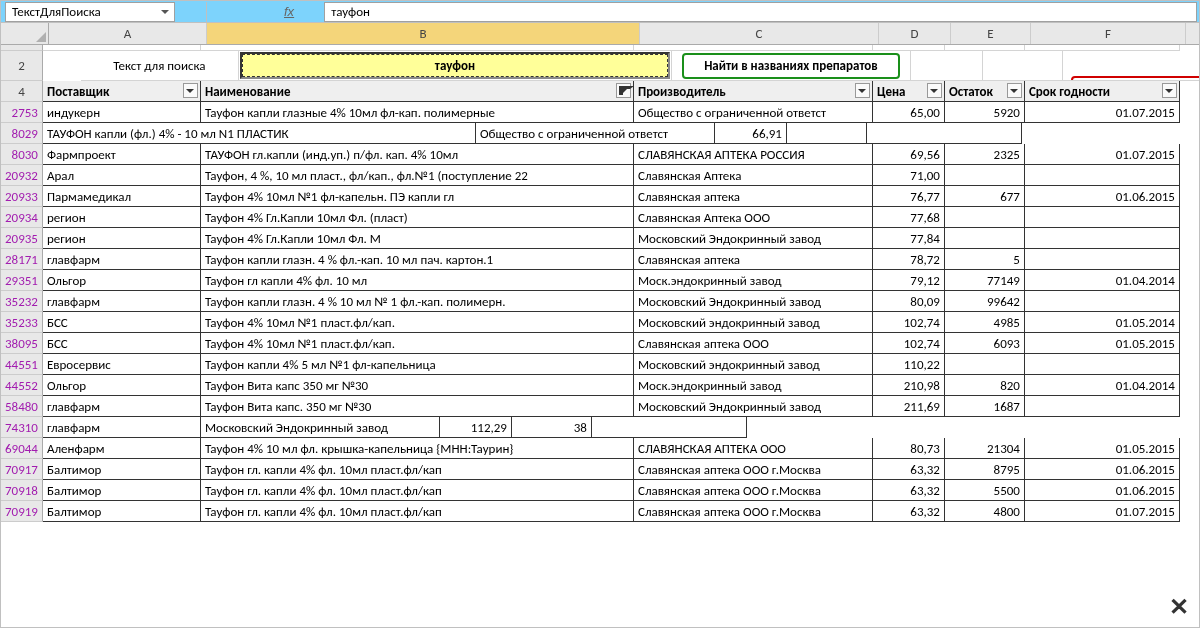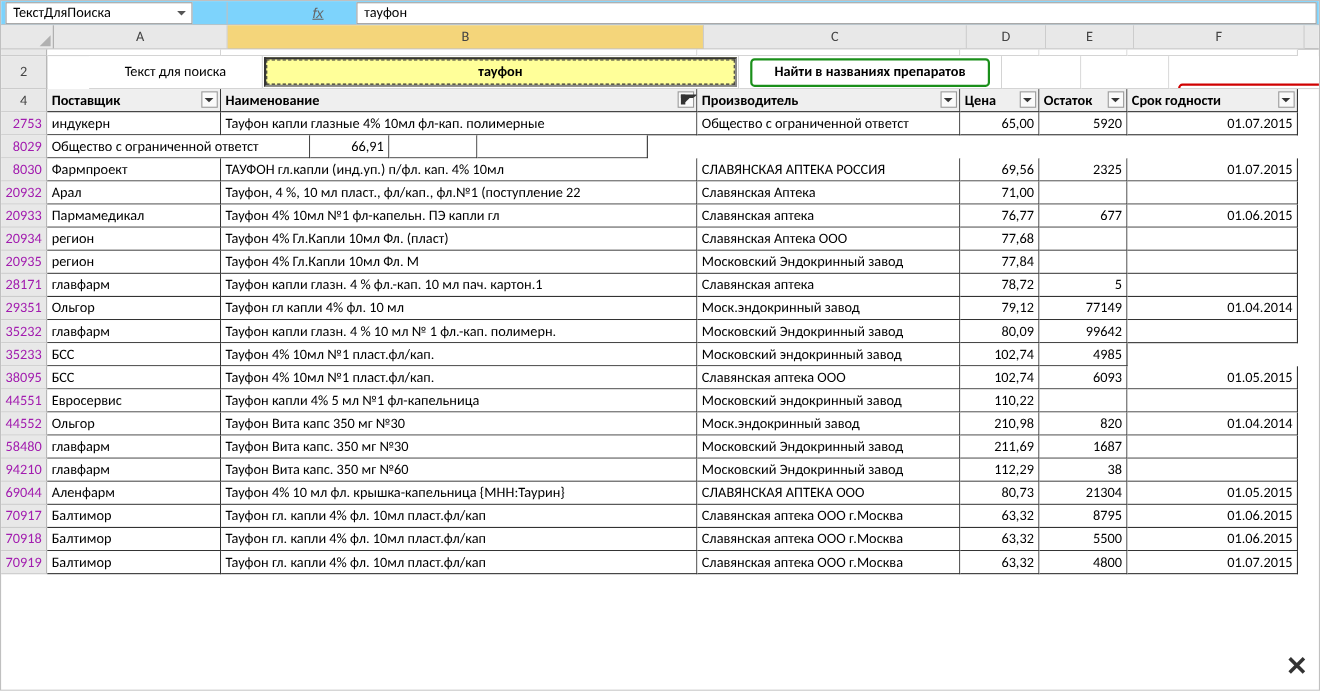--- a/index.html
+++ b/index.html
@@ -100,21 +100,21 @@
         <div class="rh num">20934</div>
         <div class="rh num">20935</div>
         <div class="rh num">28171</div>
         <div class="rh num">29351</div>
         <div class="rh num">35232</div>
         <div class="rh num">35233</div>
         <div class="rh num">38095</div>
         <div class="rh num">44551</div>
         <div class="rh num">44552</div>
         <div class="rh num">58480</div>
-        <div class="rh num">94210</div>
+        <div class="rh num">74310</div>
         <div class="rh num">69044</div>
         <div class="rh num">70917</div>
         <div class="rh num">70918</div>
         <div class="rh num">70919</div>
       </div>
     <div class="cells" id="cells">
         <div class="row" style="height:6px">
   <div class="cell wA" style="border-color:#d4d4d4"></div>
           <div class="cell wB" style="border-color:#d4d4d4"></div>
   <div class="cell wC" style="border-color:#d4d4d4"></div>
@@ -148,20 +148,21 @@
 </div>
         <div class="row">
     <div class="cell wA">индукерн</div>
     <div class="cell wB">Тауфон капли глазные 4% 10мл фл-кап. полимерные</div>
     <div class="cell wC">Общество с ограниченной ответст</div>
     <div class="cell wD cD">65,00</div>
     <div class="cell wE cE">5920</div>
     <div class="cell wF cF">01.07.2015</div>
   </div>
         <div class="row">
+    <div class="cell wB">ТАУФОН капли (фл.) 4% - 10 мл N1 ПЛАСТИК</div>
     <div class="cell wC">Общество с ограниченной ответст</div>
     <div class="cell wD cD">66,91</div>
     <div class="cell wE cE"></div>
     <div class="cell wF cF"></div>
   </div>
         <div class="row">
     <div class="cell wA">Фармпроект</div>
     <div class="cell wB">ТАУФОН гл.капли (инд.уп.) п/фл. кап. 4% 10мл</div>
     <div class="cell wC">СЛАВЯНСКАЯ АПТЕКА РОССИЯ</div>
     <div class="cell wD cD">69,56</div>
@@ -223,20 +224,21 @@
     <div class="cell wD cD">80,09</div>
     <div class="cell wE cE">99642</div>
     <div class="cell wF cF"></div>
   </div>
         <div class="row">
     <div class="cell wA">БСС</div>
     <div class="cell wB">Тауфон 4% 10мл №1 пласт.фл/кап.</div>
     <div class="cell wC">Московский эндокринный завод</div>
     <div class="cell wD cD">102,74</div>
     <div class="cell wE cE">4985</div>
+    <div class="cell wF cF">01.05.2014</div>
   </div>
         <div class="row">
     <div class="cell wA">БСС</div>
     <div class="cell wB">Тауфон 4% 10мл №1 пласт.фл/кап.</div>
     <div class="cell wC">Славянская аптека ООО</div>
     <div class="cell wD cD">102,74</div>
     <div class="cell wE cE">6093</div>
     <div class="cell wF cF">01.05.2015</div>
   </div>
         <div class="row">
@@ -258,21 +260,20 @@
         <div class="row">
     <div class="cell wA">главфарм</div>
     <div class="cell wB">Тауфон Вита капс. 350 мг №30</div>
     <div class="cell wC">Московский Эндокринный завод</div>
     <div class="cell wD cD">211,69</div>
     <div class="cell wE cE">1687</div>
     <div class="cell wF cF"></div>
   </div>
         <div class="row">
     <div class="cell wA">главфарм</div>
-    <div class="cell wB">Тауфон Вита капс. 350 мг №60</div>
     <div class="cell wC">Московский Эндокринный завод</div>
     <div class="cell wD cD">112,29</div>
     <div class="cell wE cE">38</div>
     <div class="cell wF cF"></div>
   </div>
         <div class="row">
     <div class="cell wA">Аленфарм</div>
     <div class="cell wB">Тауфон 4% 10 мл фл. крышка-капельница  {МНН:Таурин}</div>
     <div class="cell wC">СЛАВЯНСКАЯ АПТЕКА ООО</div>
     <div class="cell wD cD">80,73</div>

